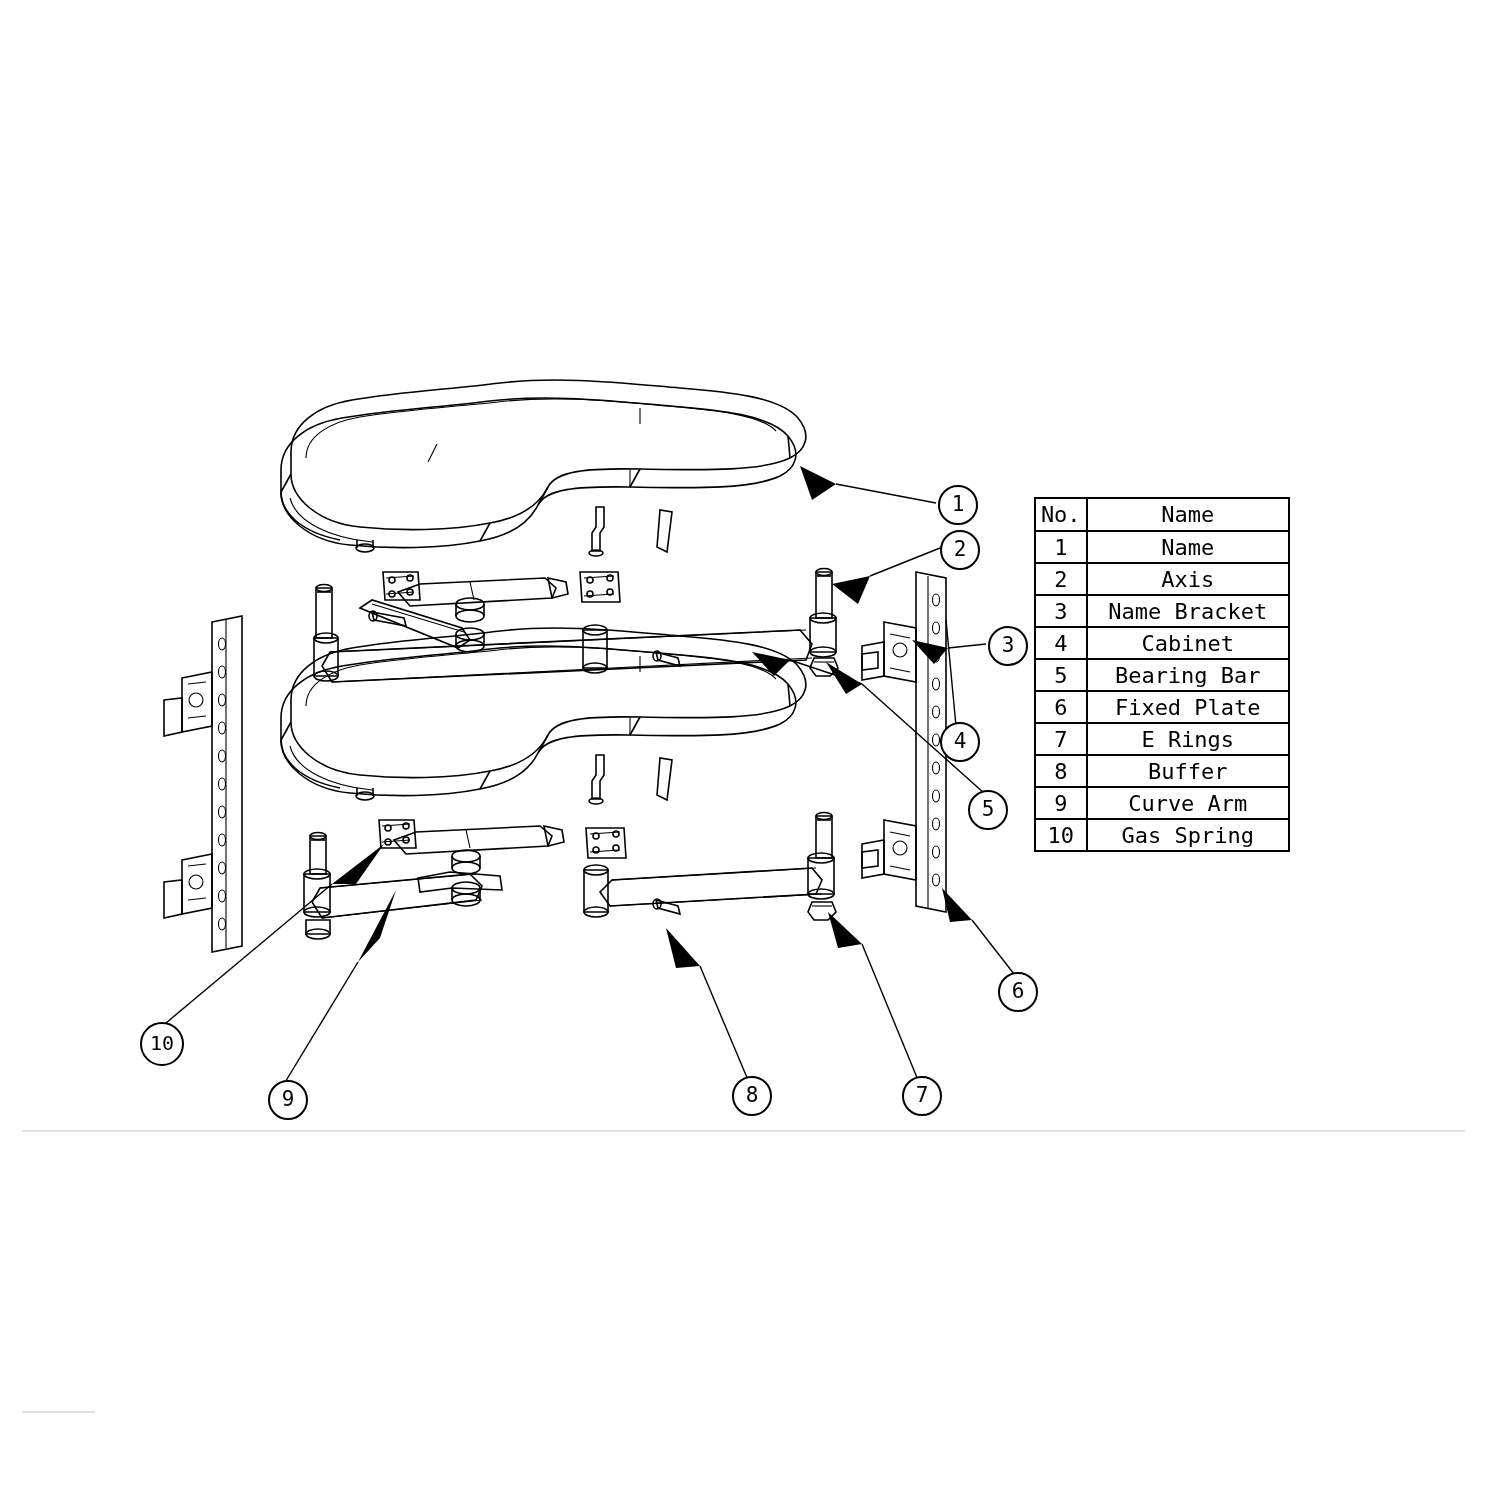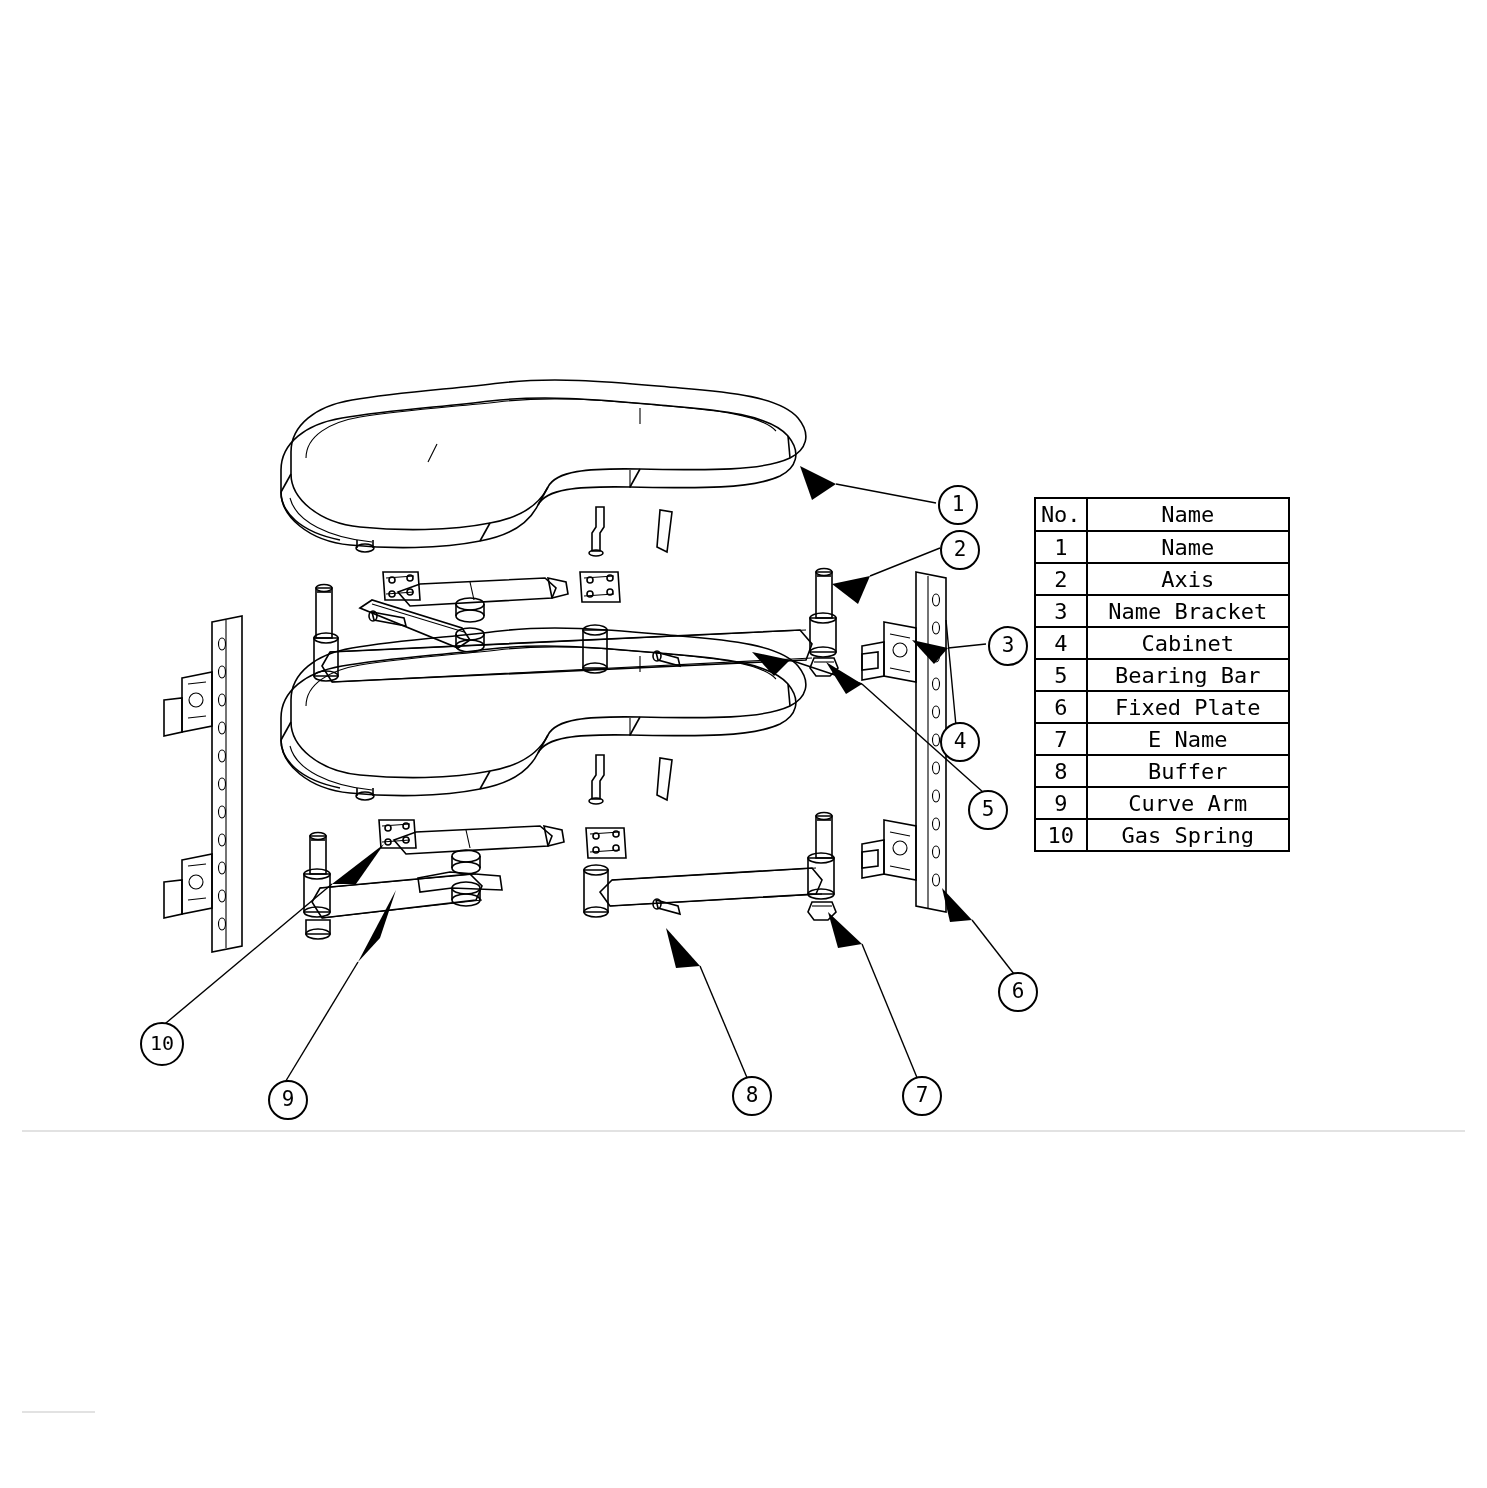--- a/index.html
+++ b/index.html
@@ -424,21 +424,21 @@
       <tr>
         <td class="no">5</td>
         <td class="name">Bearing Bar</td>
       </tr>
       <tr>
         <td class="no">6</td>
         <td class="name">Fixed Plate</td>
       </tr>
       <tr>
         <td class="no">7</td>
-        <td class="name">E Name</td>
+        <td class="name">E Rings</td>
       </tr>
       <tr>
         <td class="no">8</td>
         <td class="name">Buffer</td>
       </tr>
       <tr>
         <td class="no">9</td>
         <td class="name">Curve Arm</td>
       </tr>
       <tr>

